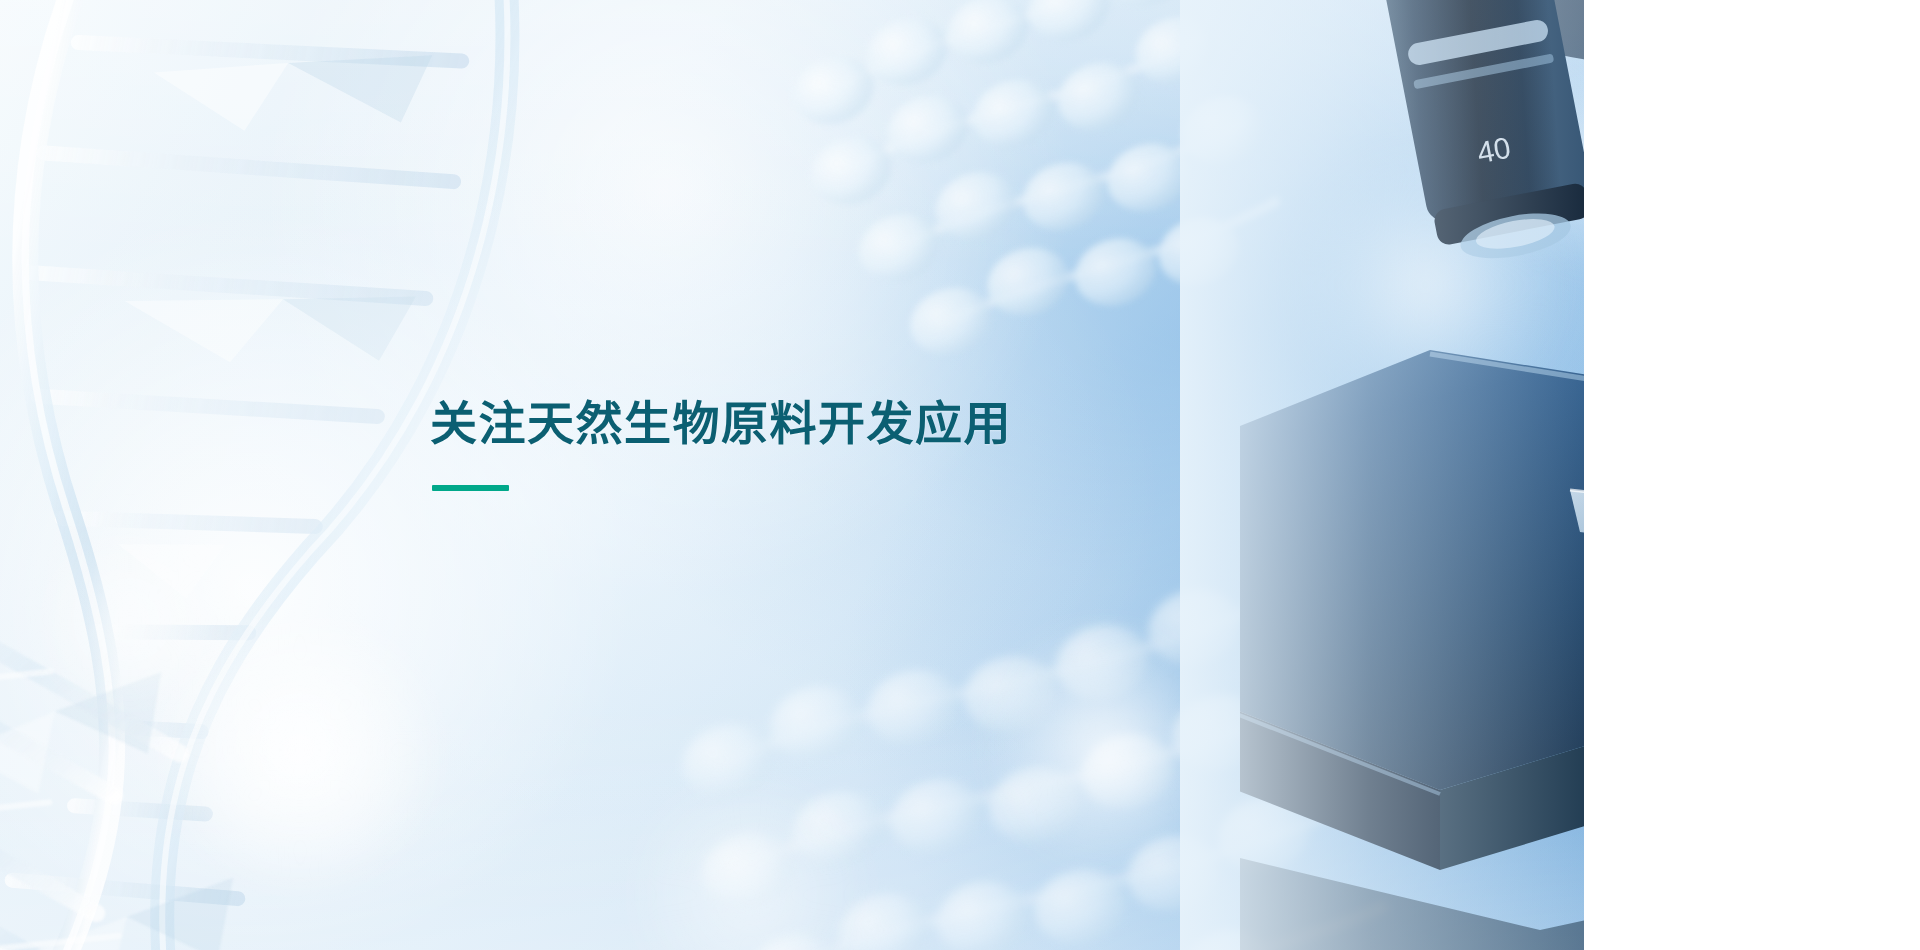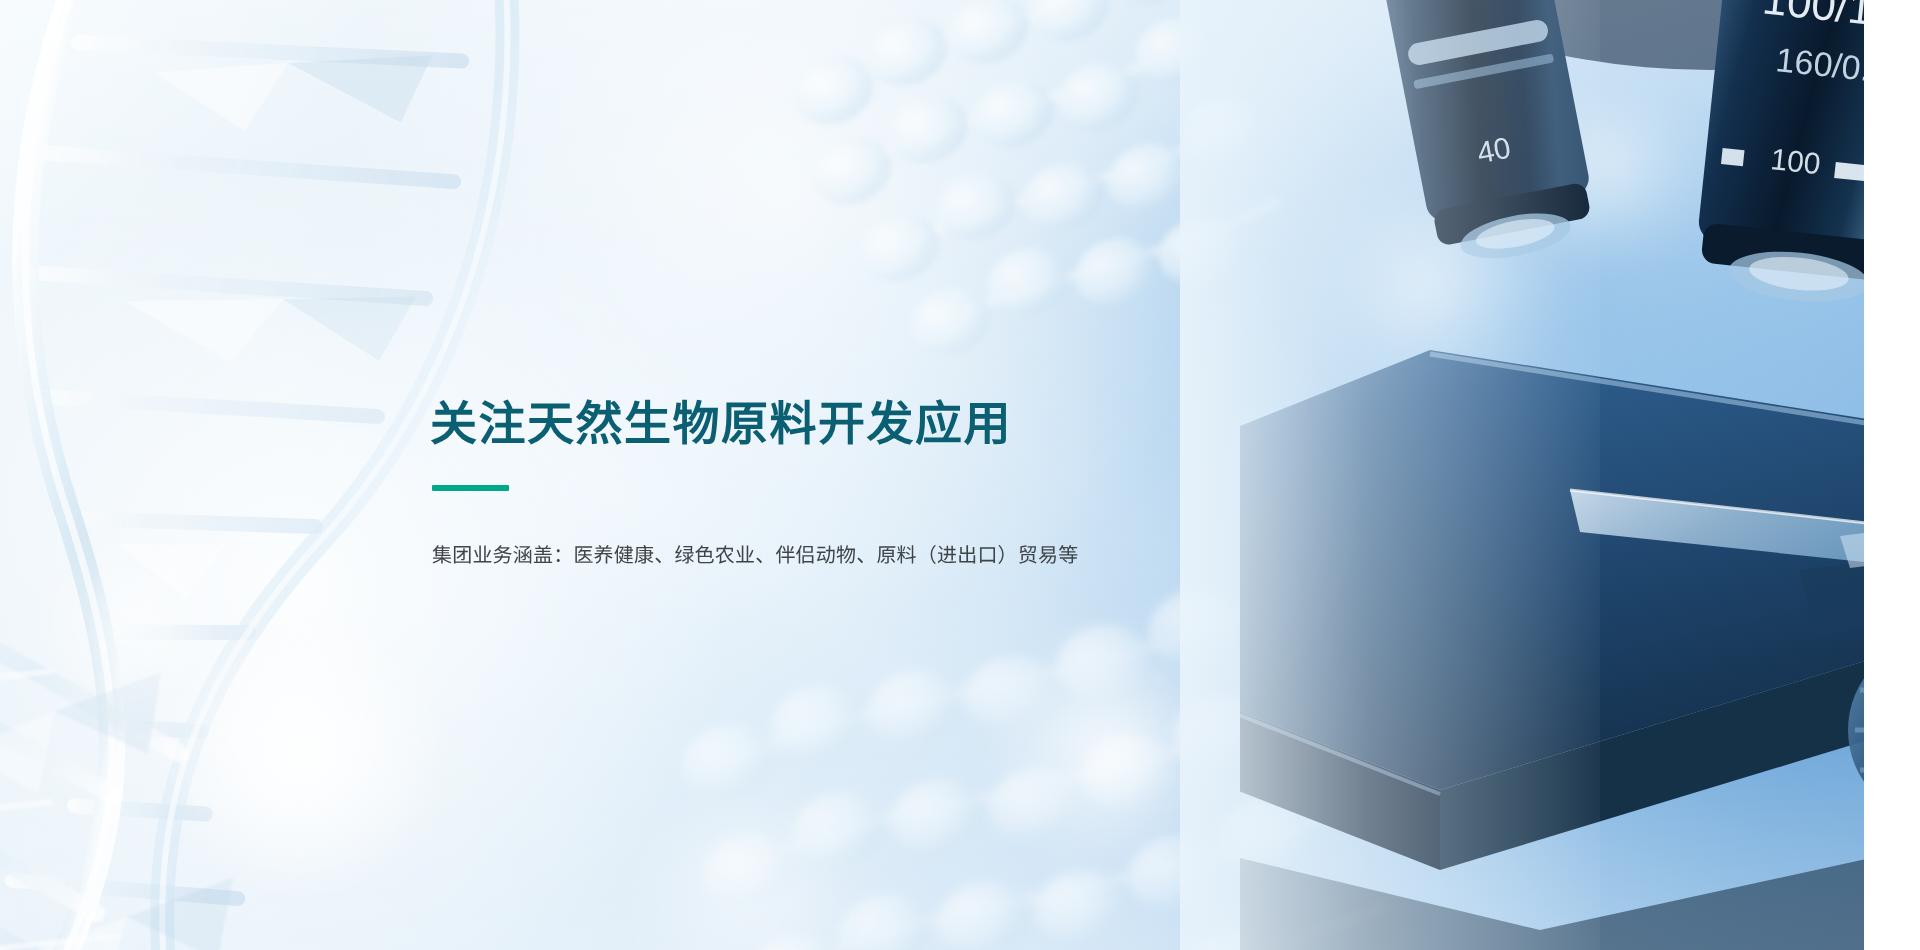--- a/index.html
+++ b/index.html
@@ -7,21 +7,21 @@
     margin: 0;
     padding: 0;
     background: #ffffff;
   }
   body {
     font-family: "Liberation Sans", "DejaVu Sans", sans-serif;
   }
 
   .stage {
     position: relative;
-    width: 1864px;
+    width: 1584px;
     height: 950px;
     overflow: hidden;
     background: #fef9c3;
   }
 
   
   .bg-base {
     position: absolute;
     inset: 0;
     background:
@@ -492,19 +492,18 @@
   <div class="scope-haze"></div>
   <div class="global-haze"></div>
 
   <div class="content">
 
     <h1 class="headline">关注天然生物原料开发应用</h1>
 
     <div class="accent-rule"></div>
 
     <div class="subcopy">
-      <p>集团业务涵盖：医养健康、绿色农业、伴侣动物、原料（进出口）贸易等</p>
     </div>
 
 
   </div>
 
 </div>
 
 </body></html>

